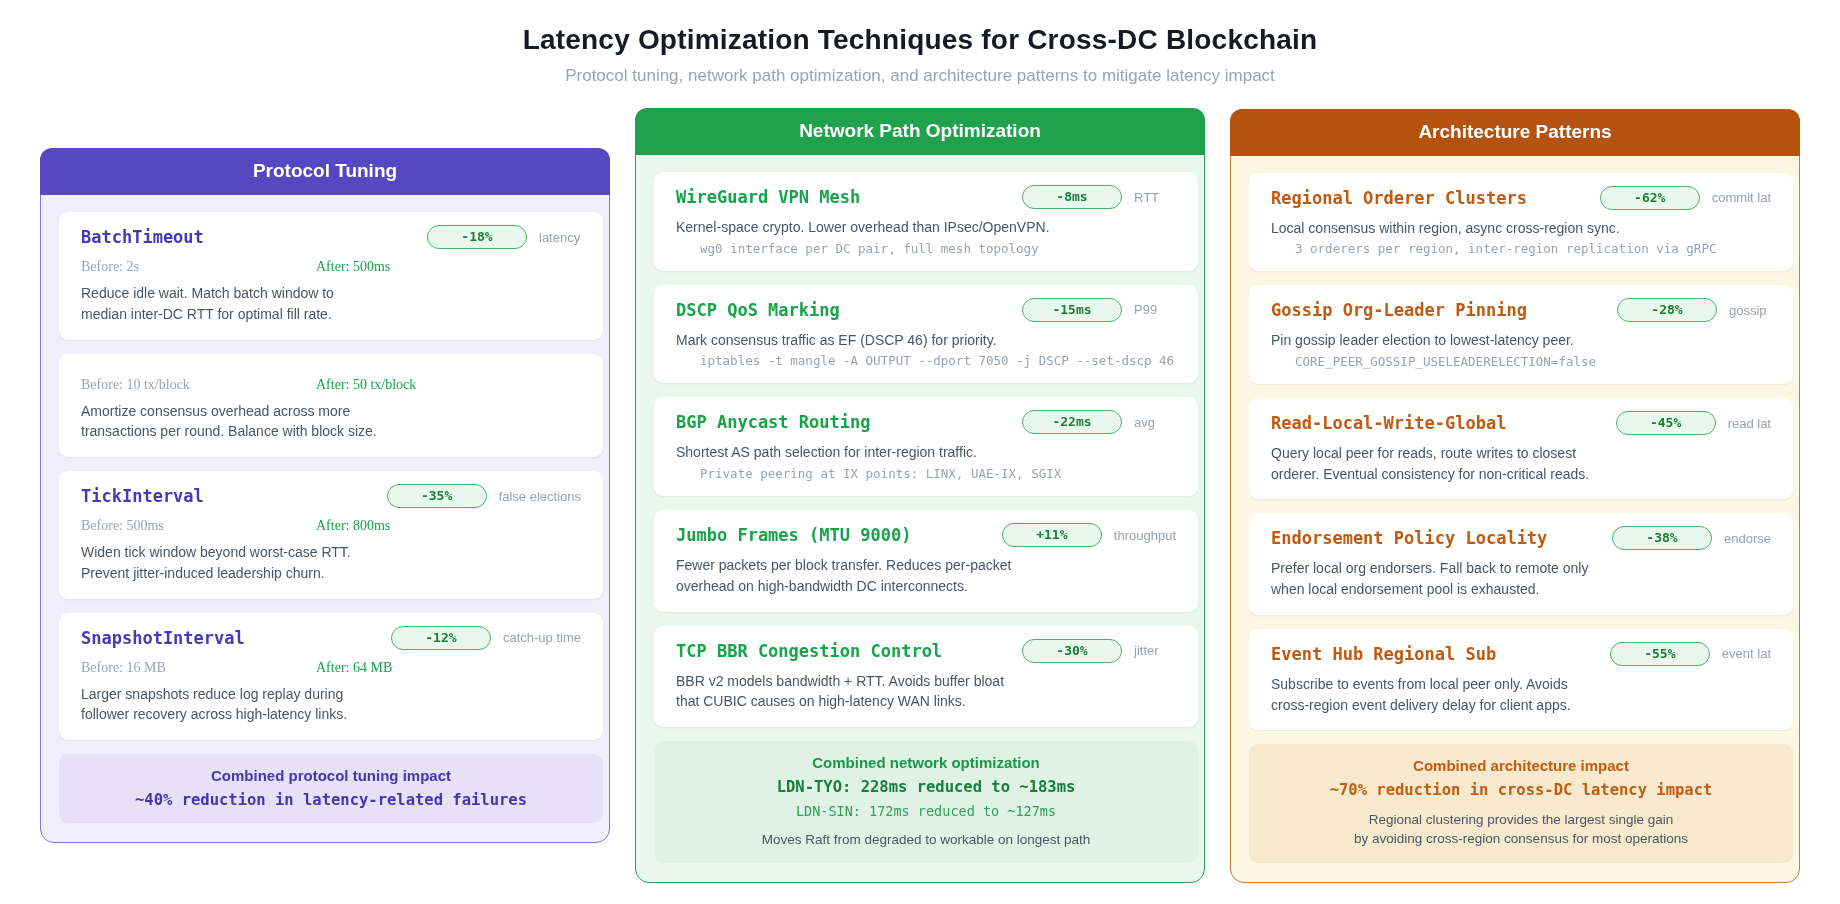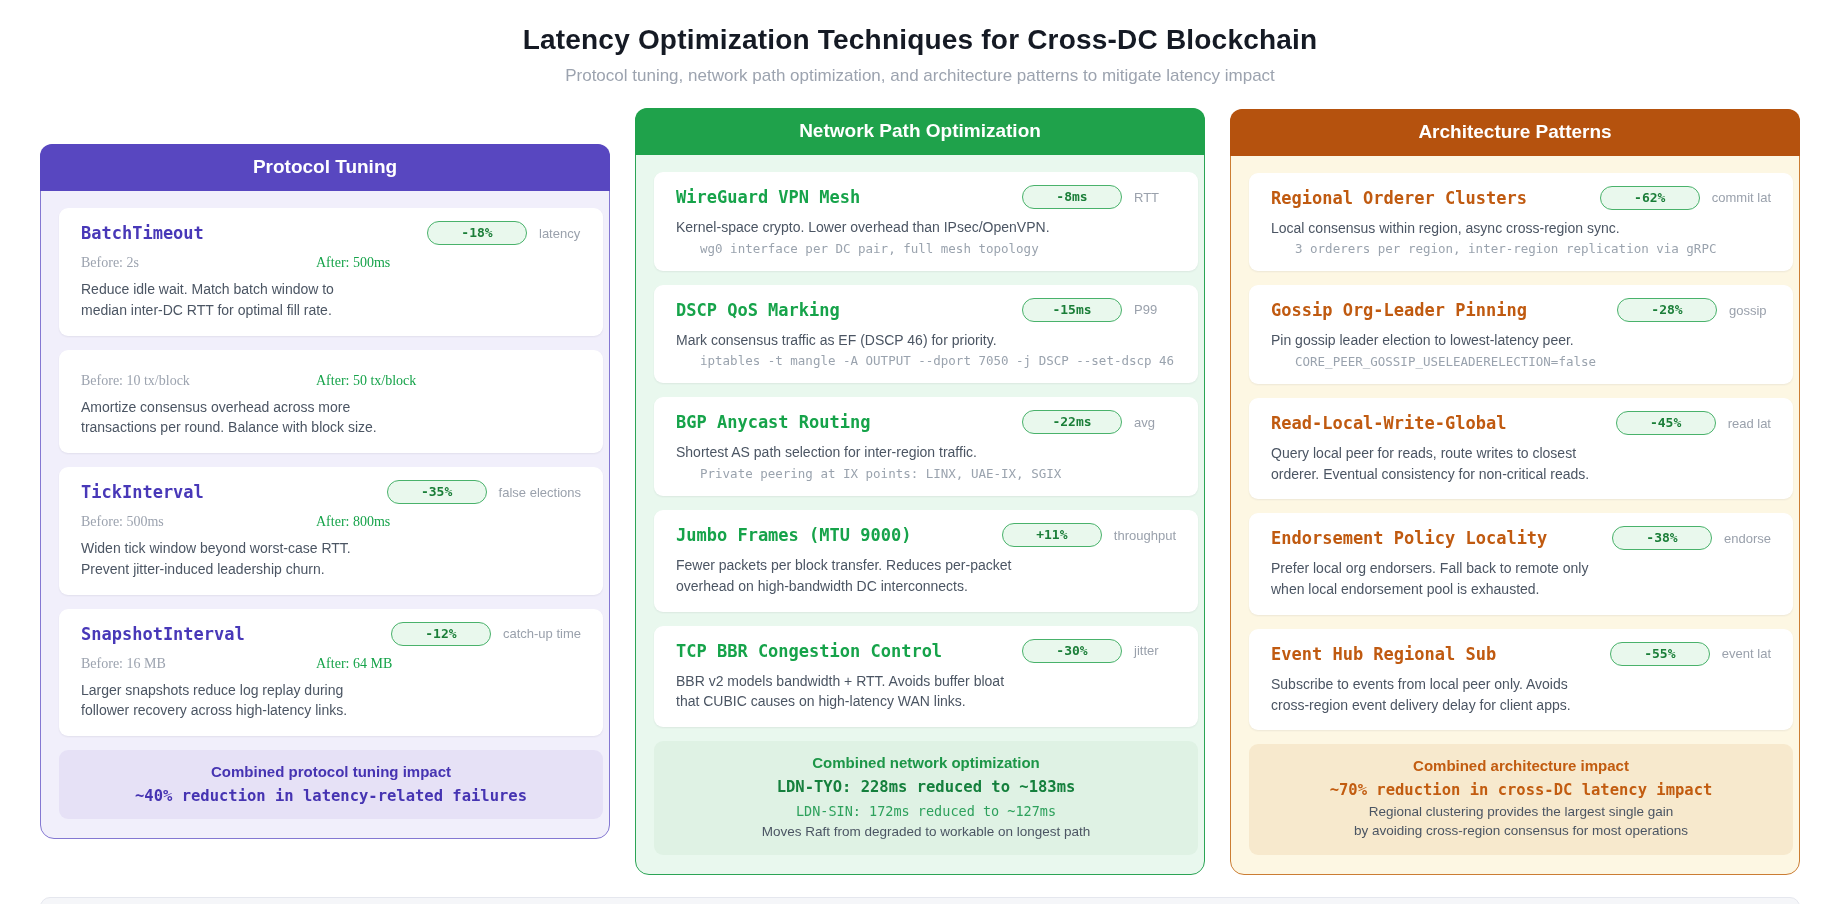--- a/index.html
+++ b/index.html
@@ -92,21 +92,21 @@
     margin-top:7px;
     font-family:"DejaVu Sans Mono","Liberation Mono",monospace;
     font-weight:700; font-size:15.5px; color:var(--shl);
   }
   .sum-note-mono {
     margin-top:7px;
     font-family:"DejaVu Sans Mono","Liberation Mono",monospace;
     font-size:13.5px;
   }
   .sum-note {
-    margin-top:3px; font-size:13.5px; color:#4b5563;
+    margin-top:11px; font-size:13.5px; color:#4b5563;
     white-space:pre-line; line-height:1.42;
   }
 
   .footer-note {
     margin-top:22px;
     background:#f5f6f9; border:1px solid #e5e7ee; border-radius:10px;
     padding:12px 10px 13px 10px; text-align:center;
   }
 </style>
 </head>

